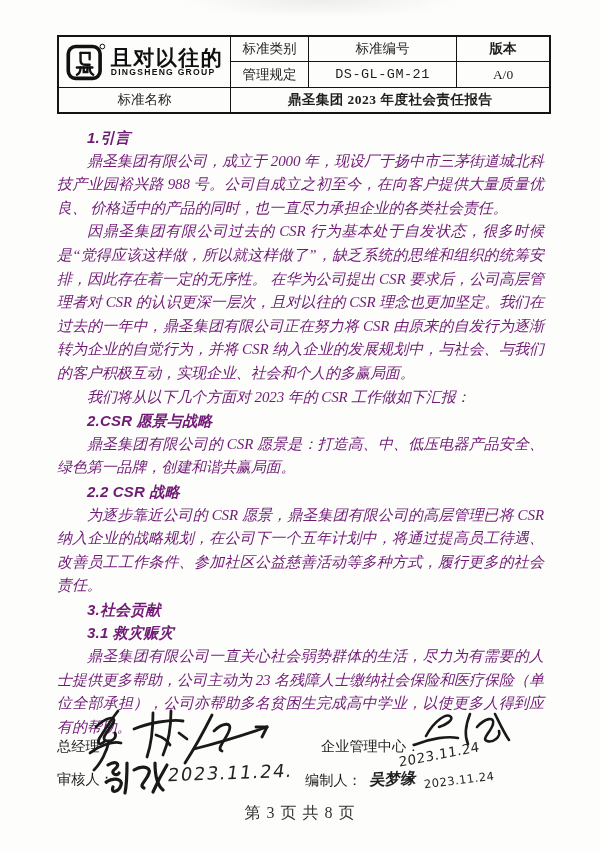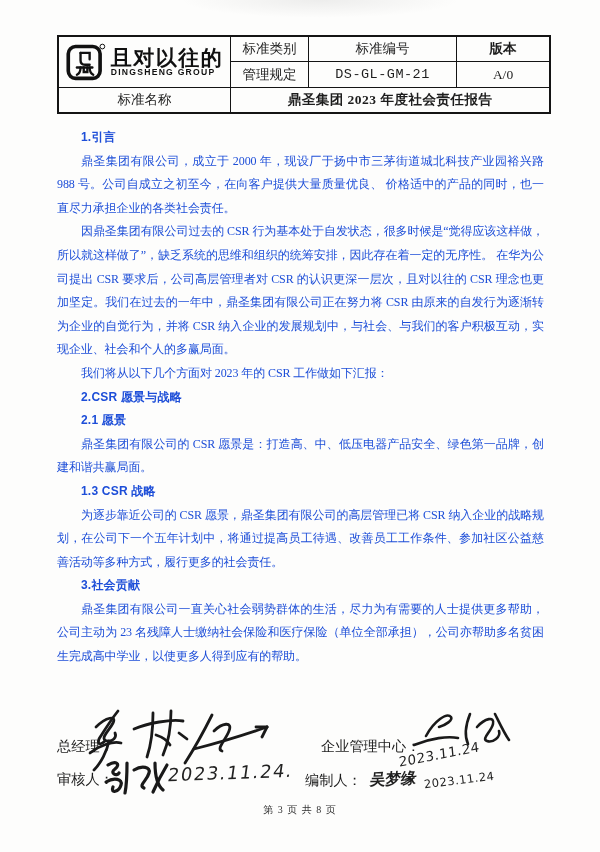--- a/index.html
+++ b/index.html
@@ -34,39 +34,39 @@
   .std-title{font-weight:700;font-size:14px;letter-spacing:.5px;}
   
   .logo-wrap{display:flex;align-items:center;justify-content:center;gap:5px;padding:3px 2px;}
   .logo-mark{flex:0 0 auto;}
   .brand{display:flex;flex-direction:column;align-items:flex-start;line-height:1;}
   .brand-cn{font-family:"Liberation Sans","DejaVu Sans",sans-serif;font-weight:800;font-size:21px;letter-spacing:1.5px;color:#101010;}
   .brand-en{font-family:"Liberation Sans","DejaVu Sans",sans-serif;font-weight:700;font-size:8.6px;letter-spacing:1.25px;margin-top:0;color:#101010;}
   
   .doc-body{
     position:absolute;left:57px;top:126px;width:487px;
-    font-size:12px;line-height:23.6px;letter-spacing:-0.1px;
-    text-align:justify;color:#1d4ed8;
+    font-size:15px;line-height:23.6px;letter-spacing:-0.1px;
+    text-align:justify;color:#701a75;font-style:italic;
   }
   .doc-body p{margin:0;text-indent:2em;}
   .doc-body p.h{font-weight:700;font-family:"Liberation Sans","DejaVu Sans",sans-serif;letter-spacing:.2px;}
   
   .sig-label{position:absolute;font-size:14.2px;color:#1c1c1c;white-space:nowrap;}
   .ink{stroke:#191919;fill:none;stroke-linecap:round;stroke-linejoin:round;}
   .hand{font-family:"DejaVu Sans",sans-serif;color:#222;white-space:nowrap;display:inline-block;}
   .hd-reviewer{position:absolute;left:168px;top:762px;font-size:18px;letter-spacing:1.5px;transform:rotate(-2deg) skewX(-10deg);}
   .hd-emc{position:absolute;left:398px;top:746px;font-size:13.5px;letter-spacing:.5px;transform:rotate(-11deg) skewX(-6deg);}
   .preparer-row{position:absolute;left:305px;top:769px;display:flex;align-items:flex-end;gap:8px;}
   .hn-preparer{font-size:15.5px;font-weight:700;transform:rotate(-2deg) skewX(-8deg);font-family:"DejaVu Sans",sans-serif;color:#1f1f1f;}
   .hd-preparer{font-size:11.5px;letter-spacing:.5px;transform:rotate(-7deg) translateY(-3px);}
   .sig-svg{position:absolute;}
   
   .footer{
     position:absolute;left:0;top:803px;width:100%;
-    text-align:center;font-size:10px;letter-spacing:1px;color:#333;
+    text-align:center;font-size:16px;letter-spacing:1px;color:#333;
   }
 </style>
 </head>
 <body>
 
 <div class="page">
   <div class="scan-noise"></div>
 
   <table class="hdr">
     <tbody>
@@ -106,25 +106,25 @@
     </tr>
   </tbody>
     </table>
 
   <div class="doc-body">
     <p class="h">1.引言</p>
     <p>鼎圣集团有限公司，成立于 2000 年，现设厂于扬中市三茅街道城北科技产业园裕兴路 988 号。公司自成立之初至今，在向客户提供大量质量优良、 价格适中的产品的同时，也一直尽力承担企业的各类社会责任。</p>
     <p>因鼎圣集团有限公司过去的 CSR 行为基本处于自发状态，很多时候是“觉得应该这样做，所以就这样做了”，缺乏系统的思维和组织的统筹安排，因此存在着一定的无序性。 在华为公司提出 CSR 要求后，公司高层管理者对 CSR 的认识更深一层次，且对以往的 CSR 理念也更加坚定。我们在过去的一年中，鼎圣集团有限公司正在努力将 CSR 由原来的自发行为逐渐转为企业的自觉行为，并将 CSR 纳入企业的发展规划中，与社会、与我们的客户积极互动，实现企业、社会和个人的多赢局面。</p>
     <p>我们将从以下几个方面对 2023 年的 CSR 工作做如下汇报：</p>
     <p class="h">2.CSR 愿景与战略</p>
-    <p class="h">2.1 愿景</p>
     <p>鼎圣集团有限公司的 CSR 愿景是：打造高、中、低压电器产品安全、绿色第一品牌，创建和谐共赢局面。</p>
-    <p class="h">1.3 CSR 战略</p>
+    <p class="h">2.2 CSR 战略</p>
     <p>为逐步靠近公司的 CSR 愿景，鼎圣集团有限公司的高层管理已将 CSR 纳入企业的战略规划，在公司下一个五年计划中，将通过提高员工待遇、改善员工工作条件、参加社区公益慈善活动等多种方式，履行更多的社会责任。</p>
     <p class="h">3.社会贡献</p>
+    <p class="h">3.1 救灾赈灾</p>
     <p>鼎圣集团有限公司一直关心社会弱势群体的生活，尽力为有需要的人士提供更多帮助，公司主动为 23 名残障人士缴纳社会保险和医疗保险（单位全部承担），公司亦帮助多名贫困生完成高中学业，以使更多人得到应有的帮助。</p>
   </div>
 
   <div class="sig-label" style="left:57px;top:737px;">总经理：</div>
 
   <svg class="sig-svg" style="left:86px;top:703px;" width="192" height="72" viewBox="0 0 192 72">
     <g class="ink" stroke-width="2.8">
       <path d="M32 8 C24 18 18 28 13 36 C11 42 15 42 19 38"></path>
       <path d="M10 24 C20 14 31 12 27 20 C23 28 13 36 21 38 C27 39 31 34 29 30"></path>
       <path d="M4 50 C14 42 27 38 35 40"></path>

